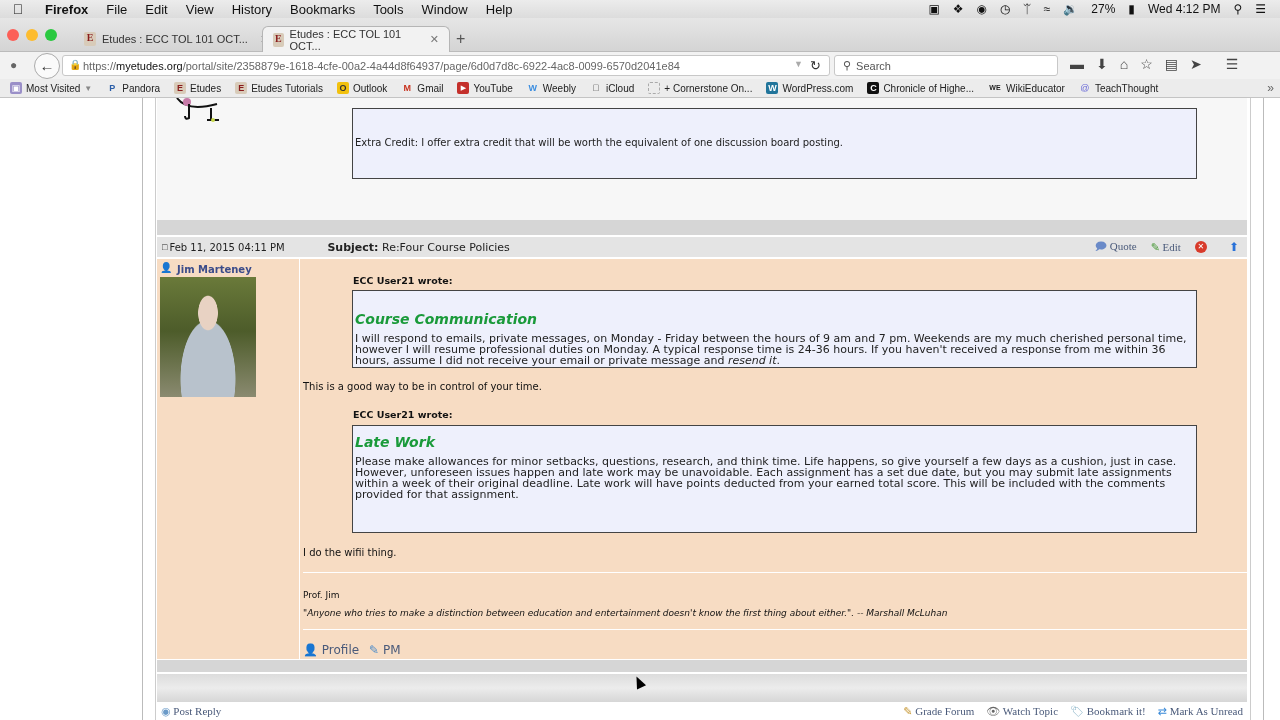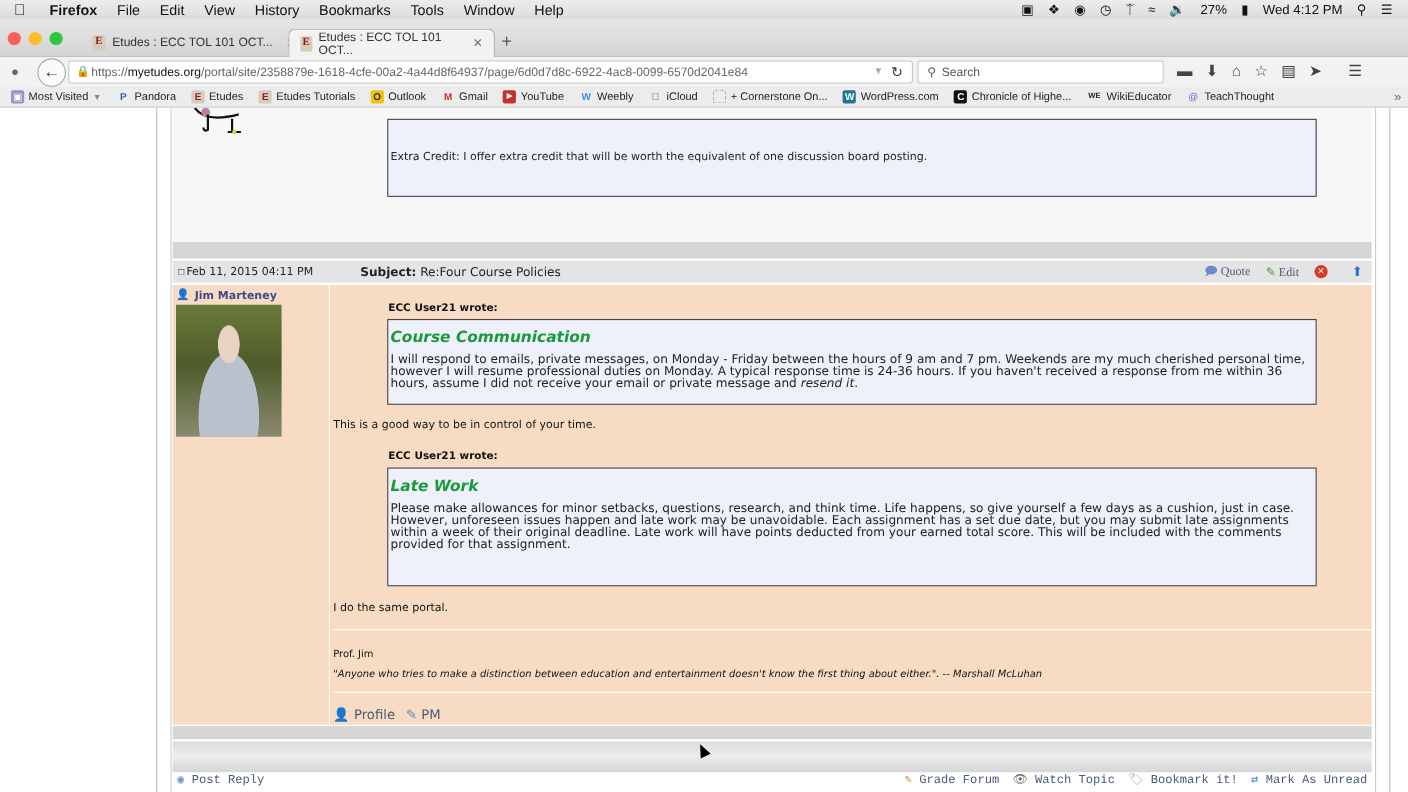--- a/index.html
+++ b/index.html
@@ -49,21 +49,21 @@
 .avatar{position:absolute;left:3px;top:18px;width:96px;height:120px;background:radial-gradient(ellipse at 50% 30%,#e8d2c3 0 14%,transparent 15%),radial-gradient(ellipse at 50% 85%,#b8c2cc 0 40%,transparent 41%),linear-gradient(#6a7a3a,#4d5c2a 45%,#8a8a70);}
 .author .meta{position:absolute;left:3px;top:148px;font-size:9px;color:#222;line-height:11px;font-family:"DejaVu Sans",sans-serif;width:140px}
 .msg{position:absolute;left:146px;top:0;width:944px;height:400px;font-family:"DejaVu Sans",sans-serif;font-size:10px;color:#111}
 .wrote{position:absolute;left:50px;font-weight:bold;font-size:9.5px}
 .qtitle{color:#1a9a3a;font-style:italic;font-weight:bold;font-size:14px;margin-bottom:6px}
 .qtext{font-size:11px;line-height:11px}
 .plain{position:absolute;left:0;font-size:10px}
 .sigline{position:absolute;left:0;width:944px;height:1px;background:#fff}
 .footer{position:absolute;left:157px;top:562px;width:1090px;height:12px;background:#d6d6d6}
 .footer2{position:absolute;left:157px;top:576px;width:1090px;height:28px;background:linear-gradient(#dcdcdc,#ececec 50%,#d6d6d6)}
-.bottombar{position:absolute;left:157px;top:604px;width:1090px;height:18px;display:flex;font-size:11px;color:#4a5a7a;font-family:Liberation Mono, monospace}
+.bottombar{position:absolute;left:157px;top:604px;width:1090px;height:18px;display:flex;align-items:center;font-size:11px;color:#4a5a7a;font-family:Liberation Serif, serif}
 .bottombar .r{margin-left:auto;display:flex;gap:12px;padding-right:4px}
 .cursor{position:absolute;left:634px;top:676px;width:0;height:0;border-left:5px solid transparent;border-right:5px solid transparent;border-bottom:12px solid #000;transform:rotate(-25deg)}
 </style>
 </head>
 <body>
 
 <div class="menubar">
   <span class="apple"></span>
   <span class="mi bold">Firefox</span>
   <span class="mi">File</span>
@@ -233,31 +233,31 @@
 
   <div class="postbody">
     <div class="author">
       <span style="position:absolute;left:3px;top:3px;font-size:10px;color:#5a6a8a">👤</span>
       <span class="name" style="left:20px">Jim Marteney</span>
       <div class="avatar"></div>
     </div>
 
     <div class="msg">
       <div class="wrote" style="top:16px">ECC User21 wrote:</div>
-      <div class="quotebox" style="left:49px;top:31px;width:845px;height:78px;padding:8px 2px 0 2px">
+      <div class="quotebox" style="left:49px;top:31px;width:845px;height:78px;padding:20px 2px 0 2px">
         <div class="qtitle">Course Communication</div>
         <div class="qtext"><span>I will respond to emails, private messages, on Monday - Friday between the hours of 9 am and 7 pm.  Weekends are my much cherished personal time, however I will resume professional duties on Monday. A typical response time is 24-36 hours. If you haven't received a response from me within 36 hours, assume I did not receive your email or private message and</span> <i>resend it</i><span>.</span></div>
       </div>
       <div class="plain" style="top:122px">This is a good way to be in control of your time.</div>
       <div class="wrote" style="top:150px">ECC User21 wrote:</div>
       <div class="quotebox" style="left:49px;top:166px;width:845px;height:108px;padding:8px 2px 0 2px">
         <div class="qtitle">Late Work</div>
         <div class="qtext">Please make allowances for minor setbacks, questions, research, and think time.  Life happens, so give yourself a few days as a cushion, just in case. However, unforeseen issues happen and late work may be unavoidable.  Each assignment has a set due date, but you may submit late assignments within a week of their original deadline.  Late work will have points deducted from your earned total score.  This will be included with the comments provided for that assignment.</div>
       </div>
-      <div class="plain" style="top:387px;top:288px">I do the same portal.</div>
+      <div class="plain" style="top:387px;top:288px">I do the wifii thing.</div>
       <div class="sigline" style="top:313px"></div>
       <div class="plain" style="top:331px;font-size:9px">Prof. Jim</div>
       <div class="plain" style="top:349px;font-size:9px;font-style:italic">"Anyone who tries to make a distinction between education and entertainment doesn't know the first thing about either.". -- Marshall McLuhan</div>
       <div class="sigline" style="top:370px"></div>
       <div class="plain" style="top:384px;font-size:12px;color:#4a5a7a;display:flex;gap:10px">
         <span><span style="color:#c87a3a">👤</span> <span>Profile</span></span>
         <span><span style="color:#4a8ac8">✎</span> <span>PM</span></span>
       </div>
     </div>
   </div>

